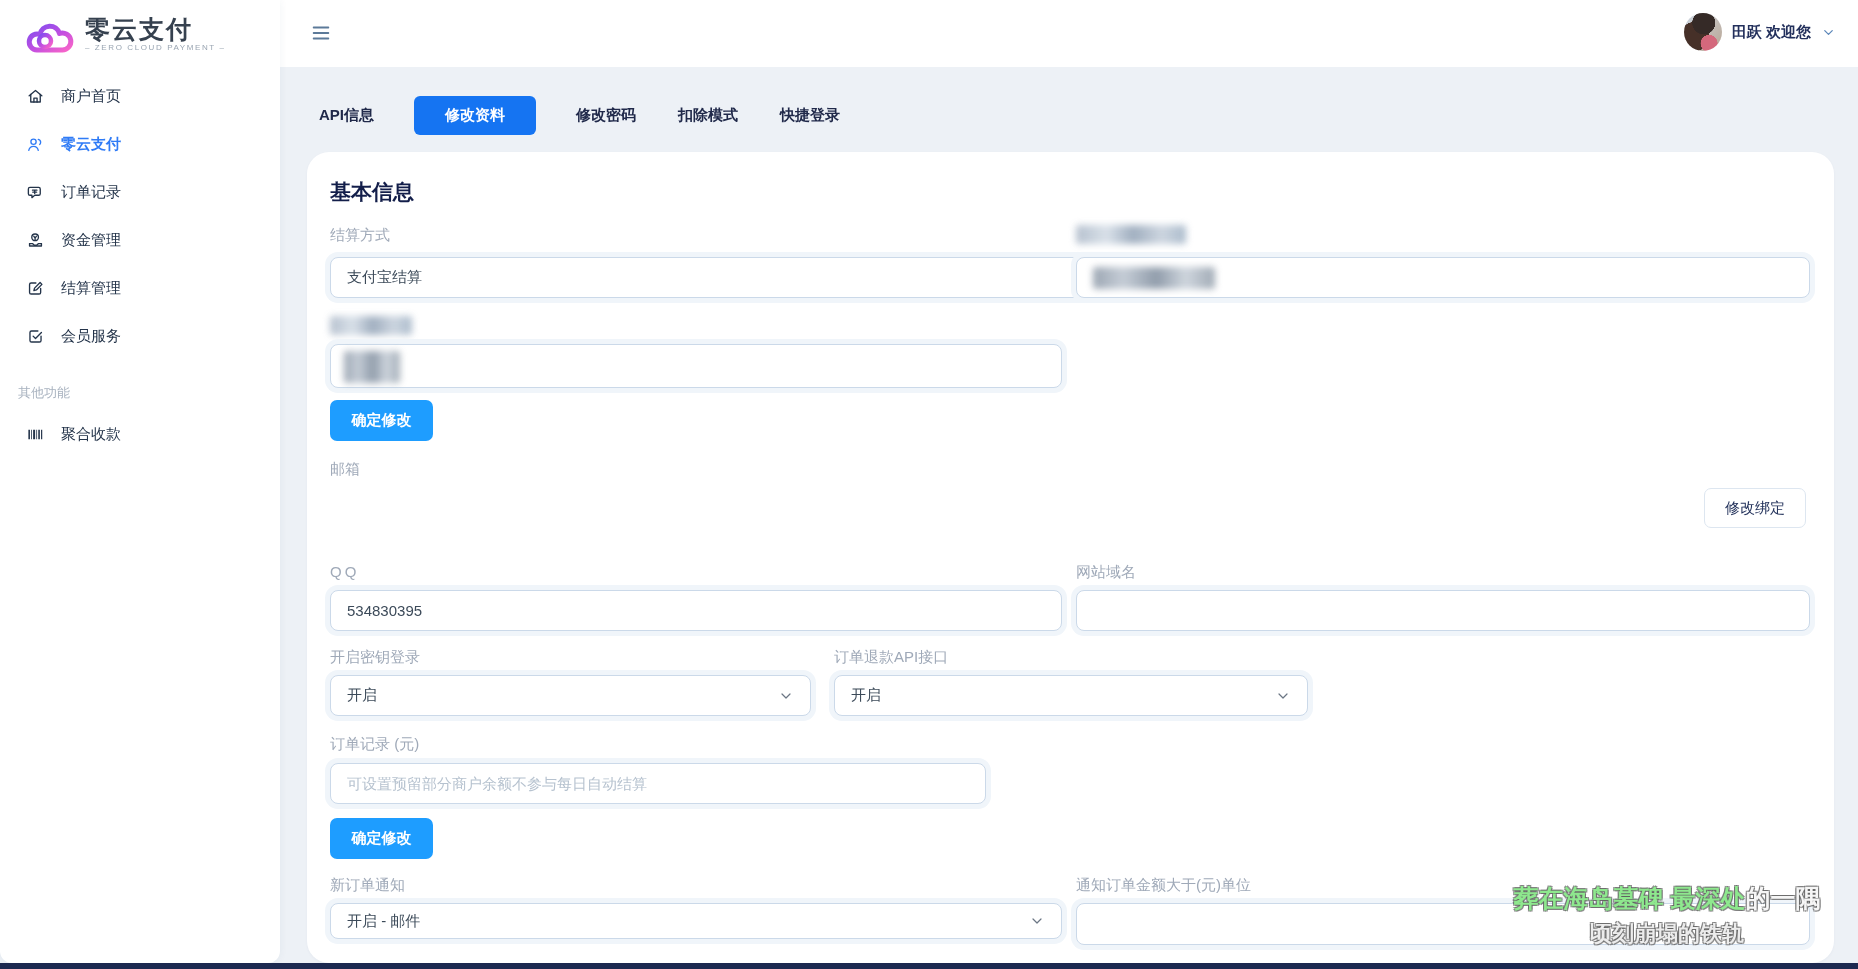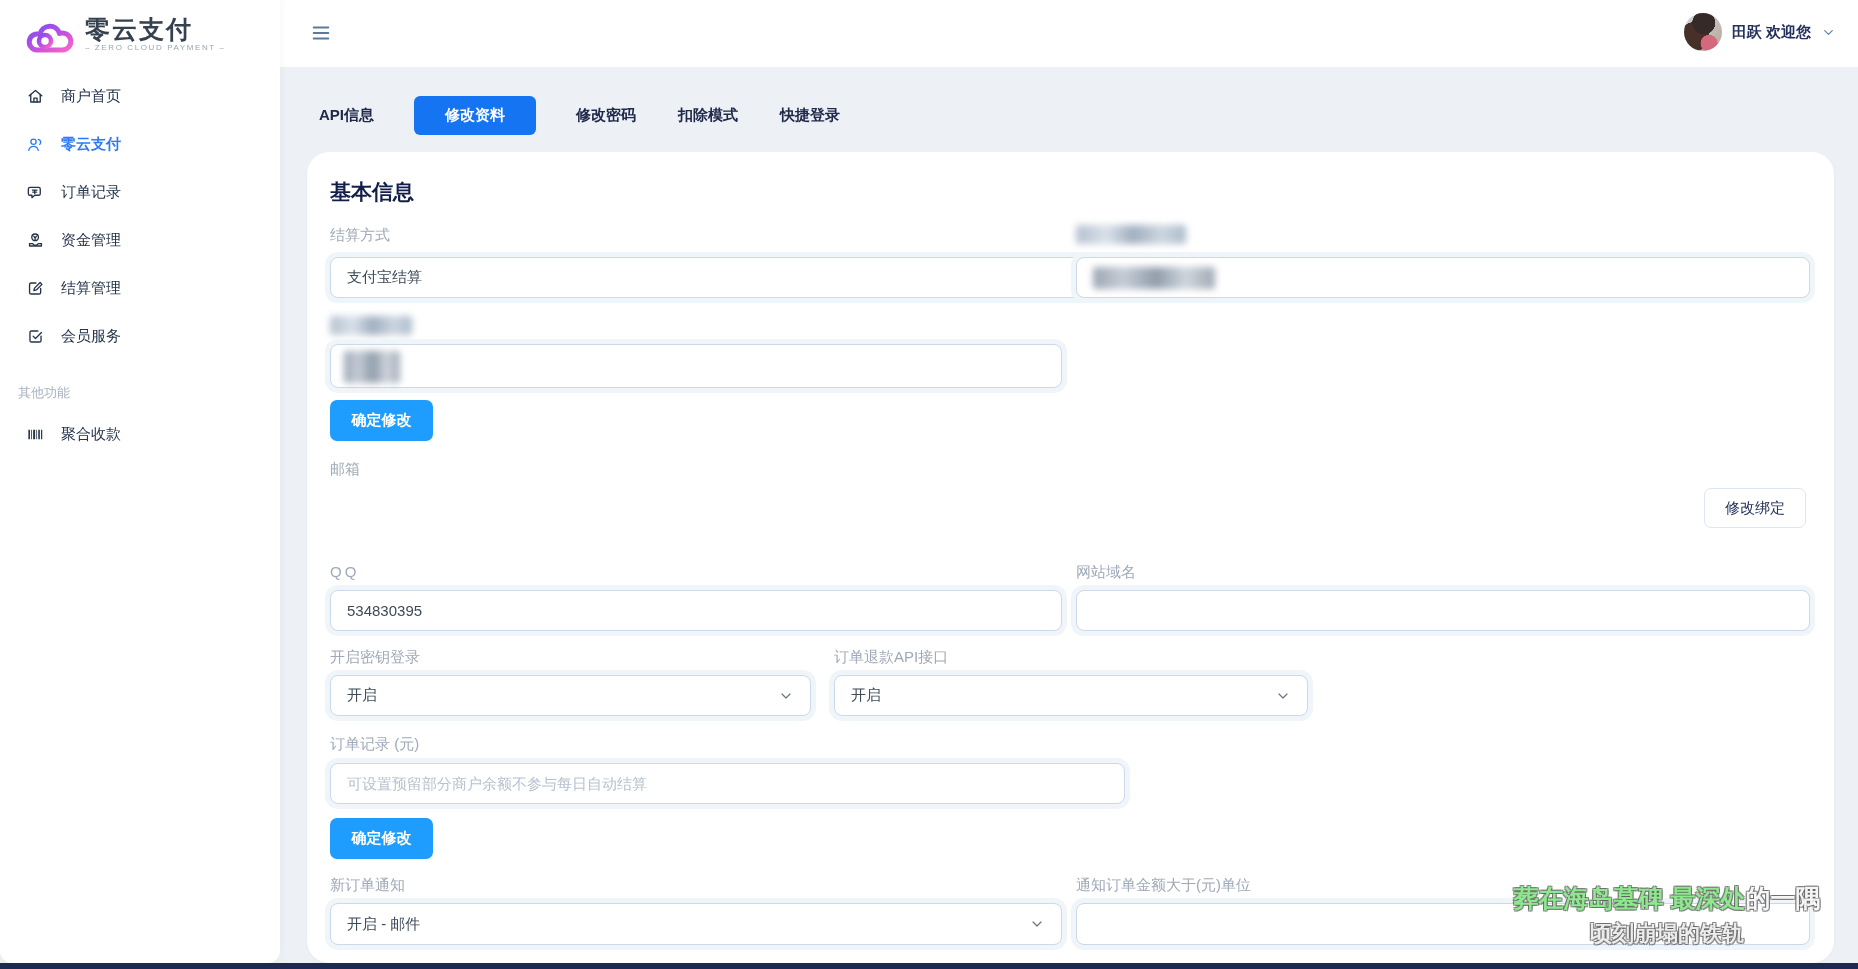--- a/index.html
+++ b/index.html
@@ -78,24 +78,24 @@
   .p-btn-rebind{ left:1397px; top:336px; }
   .p-lbl-qq { left:23px; top:411px; }
   .p-in-qq  { left:23px; top:438px; width:732px; }
   .p-lbl-domain { left:769px; top:411px; }
   .p-in-domain  { left:769px; top:438px; width:734px; }
   .p-lbl-key { left:23px; top:496px; }
   .p-sel-key { left:23px; top:523px; width:481px; }
   .p-lbl-refund { left:527px; top:496px; }
   .p-sel-refund { left:527px; top:523px; width:474px; }
   .p-lbl-reserve { left:23px; top:583px; }
-  .p-in-reserve  { left:23px; top:611px; width:795px; }
+  .p-in-reserve  { left:23px; top:611px; width:656px; }
   .p-btn-2 { left:23px; top:666px; }
   .p-lbl-notify { left:23px; top:724px; }
-  .p-sel-notify { left:23px; top:751px; width:732px; height:42px; }
+  .p-sel-notify { left:23px; top:751px; width:732px; height:36px; }
   .p-lbl-amount { left:769px; top:724px; }
   .p-in-amount  { left:769px; top:751px; width:734px; height:42px; }
 
   
   .wm { position:absolute; left:1135px; top:729px; width:450px; text-align:center; font-weight:700;
         line-height:35px; pointer-events:none; z-index:5;
         text-shadow:-1px -1px 0 rgba(96,96,96,.7), 1px -1px 0 rgba(96,96,96,.7),
                     -1px 1px 0 rgba(96,96,96,.7), 1px 1px 0 rgba(96,96,96,.7); }
   .wm-l1 { font-size:25px; white-space:nowrap; }
   .wm-l2 { font-size:22px; color:#ececec; }

